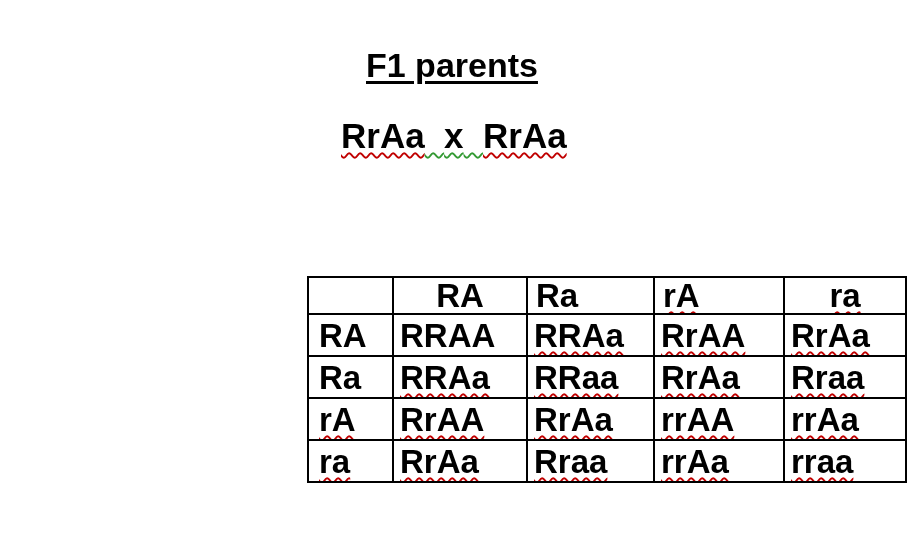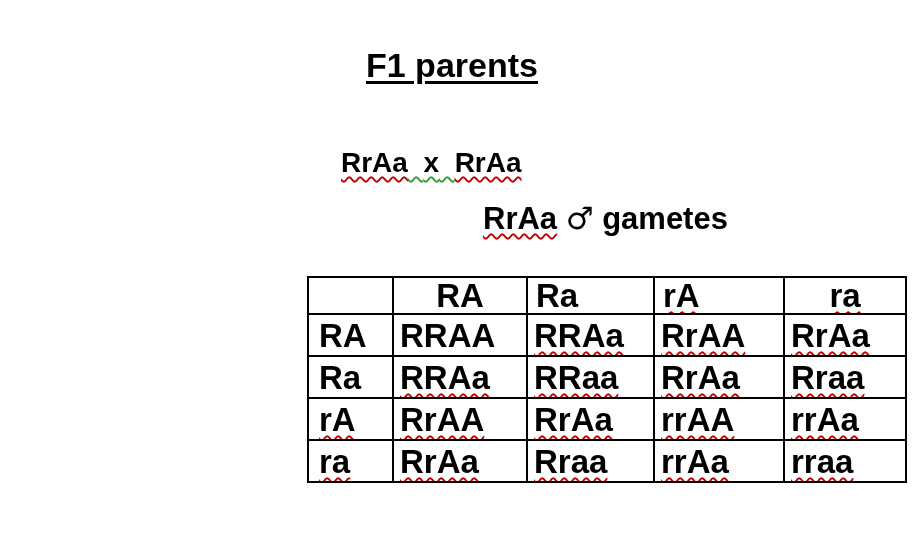--- a/index.html
+++ b/index.html
@@ -31,24 +31,23 @@
   }
   .title .u {
     text-decoration: underline;
     text-decoration-thickness: 3px;
     text-underline-offset: 4px;
   }
   .cross {
     position: absolute;
     left: 341px;
     top: 118px;
-    font-size: 28px;
+    font-size: 35px;
     line-height: 1;
     white-space: nowrap;
-    margin-top: 31px;
   }
   .male-label {
     position: absolute;
     left: 483px;
     top: 203px;
     font-size: 31px;
     line-height: 1;
     white-space: nowrap;
   }
   .female-label {
@@ -103,21 +102,20 @@
 </style>
 </head>
 <body>
 
 <div class="page">
 
   <div class="title"><span class="u">F1 parents</span></div>
 
   <div class="cross"><span class="sq-red">RrAa</span><span class="sq-green">&nbsp;&nbsp;<span>x</span>&nbsp;&nbsp;</span><span class="sq-red">RrAa</span></div>
 
-  <div class="male-label"><span class="sq-red">RrAa</span> <span class="symbol">♂</span> <span>gametes</span></div>
 
 
   <table class="punnett">
     <colgroup>
       <col style="width:85px">
       <col style="width:134px">
       <col style="width:127px">
       <col style="width:130px">
       <col style="width:122px">
     </colgroup>

